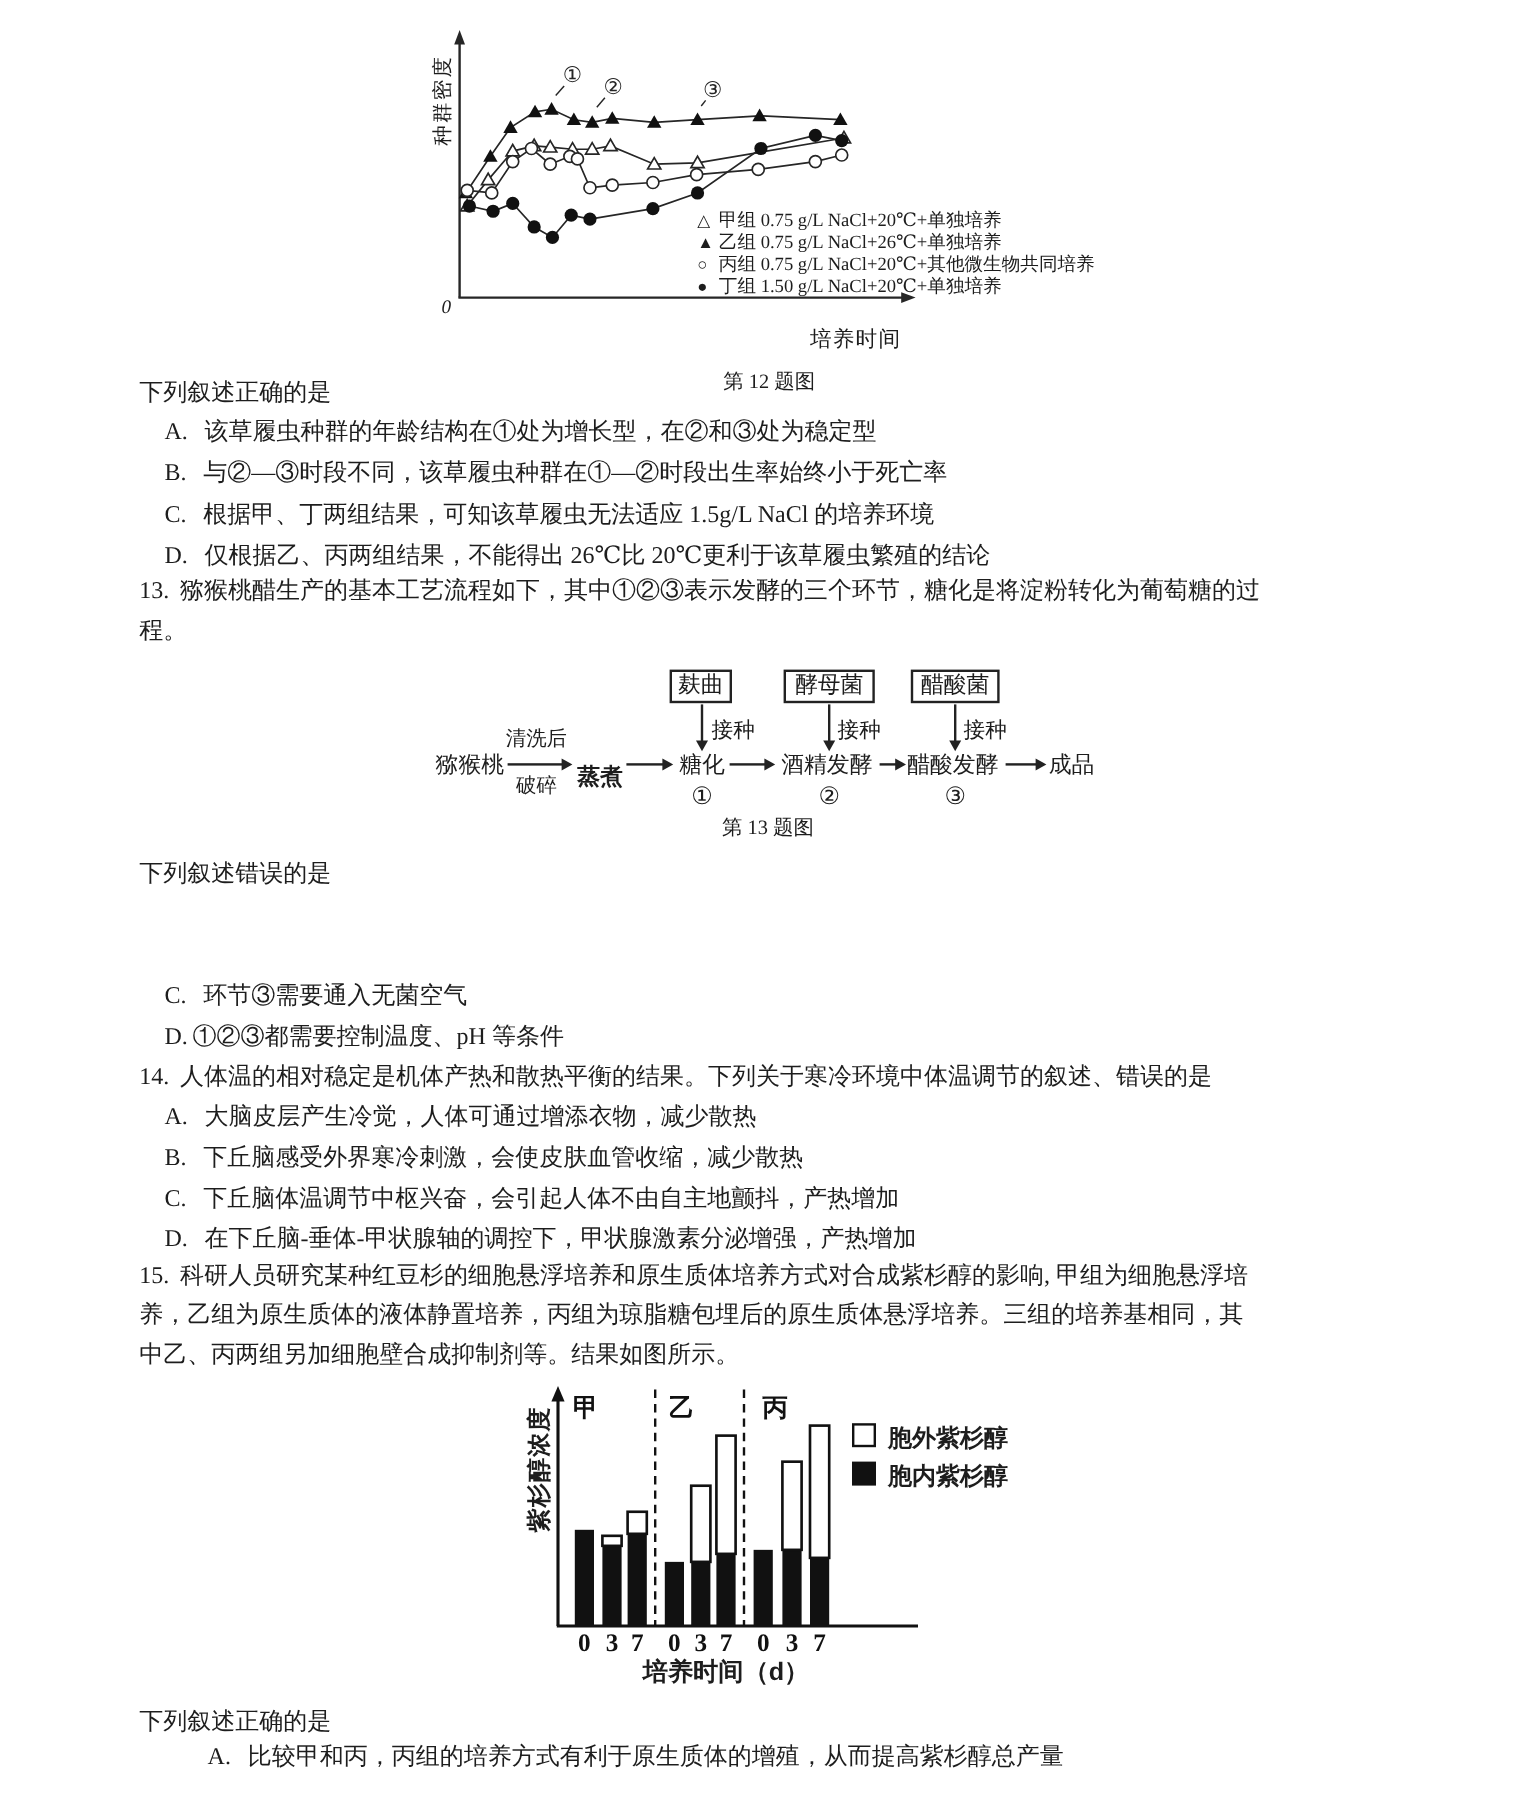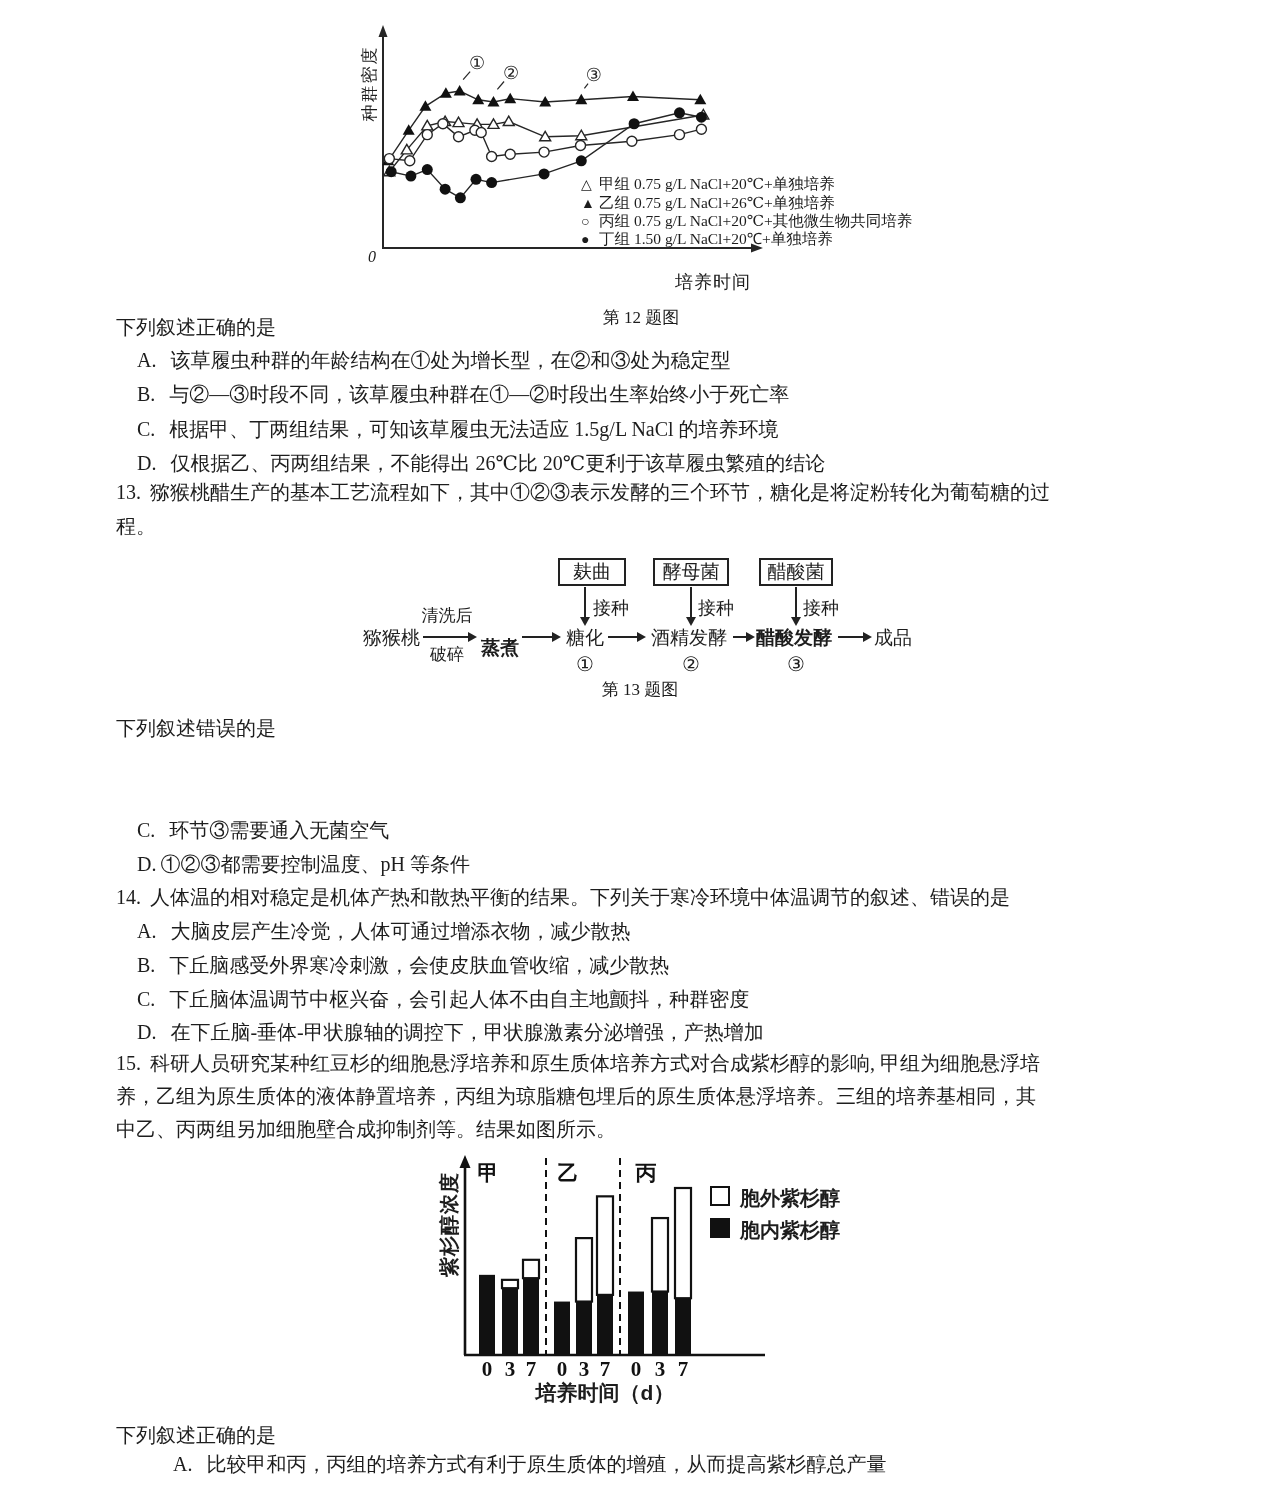--- a/index.html
+++ b/index.html
@@ -108,74 +108,74 @@
     <div class="abs" style="left:200px;top:288px;width:172px;text-align:center;font-size:17px;">第 12 题图</div>
     <div class="legrow" style="left:226px;top:156px;">
       <span class="mk">△</span><span>甲组 0.75 g/L NaCl+20℃+单独培养</span>
     </div>
     <div class="legrow" style="left:226px;top:175px;">
       <span class="mk">▲</span><span>乙组 0.75 g/L NaCl+26℃+单独培养</span>
     </div>
     <div class="legrow" style="left:226px;top:193px;">
       <span class="mk">○</span><span>丙组 0.75 g/L NaCl+20℃+其他微生物共同培养</span>
     </div>
-    <div class="legrow" style="left:226px;top:211px;font-family:Liberation Serif, serif;">
+    <div class="legrow" style="left:226px;top:211px;">
       <span class="mk">●</span><span>丁组 1.50 g/L NaCl+20℃+单独培养</span>
     </div>
   </div>
 
   <div class="line" style="left:116px;top:315px;">下列叙述正确的是</div>
   <div class="line" style="left:137px;top:348px;"><span class="lab">A.</span><span>该草履虫种群的年龄结构在①处为增长型，在②和③处为稳定型</span></div>
   <div class="line" style="left:137px;top:382px;"><span class="lab">B.</span><span>与②—③时段不同，该草履虫种群在①—②时段出生率始终小于死亡率</span></div>
   <div class="line" style="left:137px;top:417px;"><span class="lab">C.</span><span>根据甲、丁两组结果，可知该草履虫无法适应 1.5g/L NaCl 的培养环境</span></div>
   <div class="line" style="left:137px;top:451px;"><span class="lab">D.</span><span>仅根据乙、丙两组结果，不能得出 26℃比 20℃更利于该草履虫繁殖的结论</span></div>
 
   <div class="line" style="left:116px;top:480px;"><span class="num">13.</span><span>猕猴桃醋生产的基本工艺流程如下，其中①②③表示发酵的三个环节，糖化是将淀粉转化为葡萄糖的过</span></div>
   <div class="line" style="left:116px;top:514px;">程。</div>
 
   <div class="fig" id="fig13" style="left:355px;top:552px;width:575px;height:152px;">
-    <div class="fbox" style="left:203px;top:6px;width:68px;">麸曲</div>
+    <div class="fbox" style="left:203px;top:6px;width:52px;">麸曲</div>
     <div class="fbox" style="left:298px;top:6px;width:76px;">酵母菌</div>
     <div class="fbox" style="left:404px;top:6px;width:74px;">醋酸菌</div>
 
     <div class="va" style="left:229px;top:35px;height:31px;"></div>
     <div class="va" style="left:335px;top:35px;height:31px;"></div>
     <div class="va" style="left:440px;top:35px;height:31px;"></div>
     <div class="flowtxt" style="left:238px;top:44px;font-size:18px;">接种</div>
     <div class="flowtxt" style="left:343px;top:44px;font-size:18px;">接种</div>
     <div class="flowtxt" style="left:448px;top:44px;font-size:18px;">接种</div>
 
     <div class="flowtxt" style="left:8px;top:74px;">猕猴桃</div>
     <div class="flowtxt small" style="left:62px;top:54px;width:60px;text-align:center;">清洗后</div>
     <div class="ha" style="left:68px;top:84px;width:46px;"></div>
     <div class="flowtxt small" style="left:62px;top:93px;width:60px;text-align:center;">破碎</div>
     <div class="flowtxt" style="left:126px;top:84px;font-weight:bold;">蒸煮</div>
     <div class="ha" style="left:167px;top:84px;width:31px;"></div>
     <div class="flowtxt" style="left:211px;top:74px;">糖化</div>
     <div class="ha" style="left:253px;top:84px;width:30px;"></div>
     <div class="flowtxt" style="left:296px;top:74px;">酒精发酵</div>
     <div class="ha" style="left:378px;top:84px;width:14px;"></div>
-    <div class="flowtxt" style="left:401px;top:74px;font-weight:bold;">醋酸发酵</div>
+    <div class="flowtxt" style="left:401px;top:74px;">醋酸发酵</div>
     <div class="ha" style="left:483px;top:84px;width:26px;"></div>
     <div class="flowtxt" style="left:519px;top:74px;">成品</div>
 
     <div class="flowtxt" style="left:203px;top:100px;width:54px;text-align:center;font-size:20px;">①</div>
     <div class="flowtxt" style="left:312px;top:100px;width:48px;text-align:center;font-size:20px;">②</div>
     <div class="flowtxt" style="left:417px;top:100px;width:48px;text-align:center;font-size:20px;">③</div>
     <div class="flowtxt" style="left:195px;top:126px;width:180px;text-align:center;font-size:17px;">第 13 题图</div>
   </div>
 
   <div class="line" style="left:116px;top:716px;">下列叙述错误的是</div>
   <div class="line" style="left:137px;top:818px;"><span class="lab">C.</span><span>环节③需要通入无菌空气</span></div>
   <div class="line" style="left:137px;top:852px;"><span class="lab" style="margin-right:4px;">D.</span><span>①②③都需要控制温度、pH 等条件</span></div>
 
   <div class="line" style="left:116px;top:885px;"><span class="num">14.</span><span>人体温的相对稳定是机体产热和散热平衡的结果。下列关于寒冷环境中体温调节的叙述、错误的是</span></div>
   <div class="line" style="left:137px;top:919px;"><span class="lab">A.</span><span>大脑皮层产生冷觉，人体可通过增添衣物，减少散热</span></div>
   <div class="line" style="left:137px;top:953px;"><span class="lab">B.</span><span>下丘脑感受外界寒冷刺激，会使皮肤血管收缩，减少散热</span></div>
-  <div class="line" style="left:137px;top:987px;"><span class="lab">C.</span><span>下丘脑体温调节中枢兴奋，会引起人体不由自主地颤抖，种群密度</span></div>
+  <div class="line" style="left:137px;top:987px;"><span class="lab">C.</span><span>下丘脑体温调节中枢兴奋，会引起人体不由自主地颤抖，产热增加</span></div>
   <div class="line" style="left:137px;top:1020px;"><span class="lab">D.</span><span>在下丘脑-垂体-甲状腺轴的调控下，甲状腺激素分泌增强，产热增加</span></div>
 
   <div class="line" style="left:116px;top:1051px;"><span class="num">15.</span><span>科研人员研究某种红豆杉的细胞悬浮培养和原生质体培养方式对合成紫杉醇的影响, 甲组为细胞悬浮培</span></div>
   <div class="line" style="left:116px;top:1084px;">养，乙组为原生质体的液体静置培养，丙组为琼脂糖包埋后的原生质体悬浮培养。三组的培养基相同，其</div>
   <div class="line" style="left:116px;top:1117px;">中乙、丙两组另加细胞壁合成抑制剂等。结果如图所示。</div>
 
   <div class="fig" id="fig15" style="left:435px;top:1150px;width:430px;height:272px;">
     <svg id="q15-svg" width="430" height="272" style="position:absolute;left:0;top:0;">
         <line x1="30" y1="205" x2="30" y2="14" stroke="#111" stroke-width="2.6"></line>
         <polygon points="30,5 24.5,18 35.5,18" fill="#111"></polygon>

